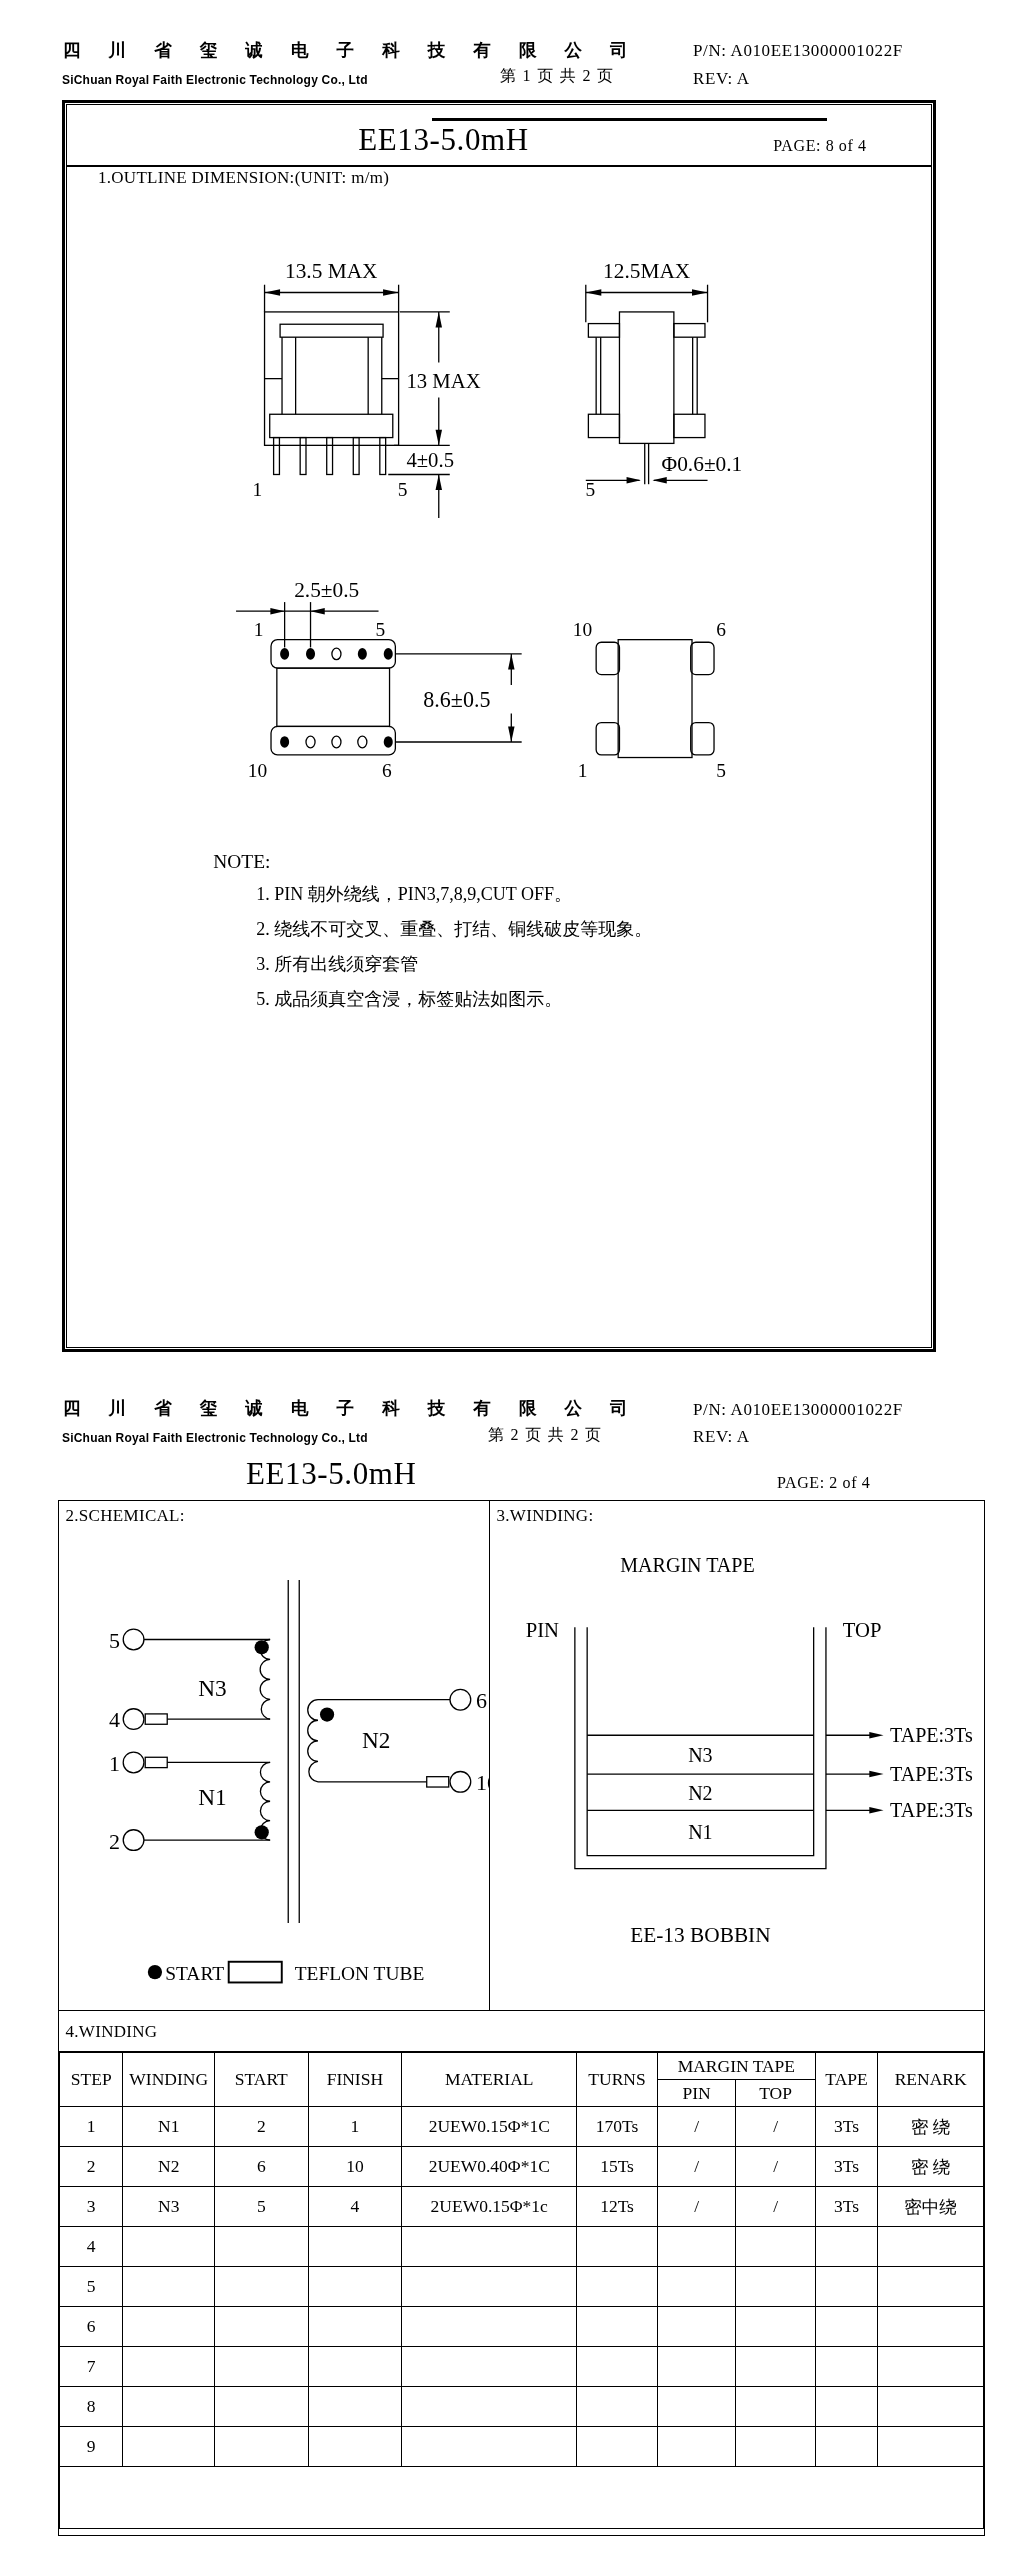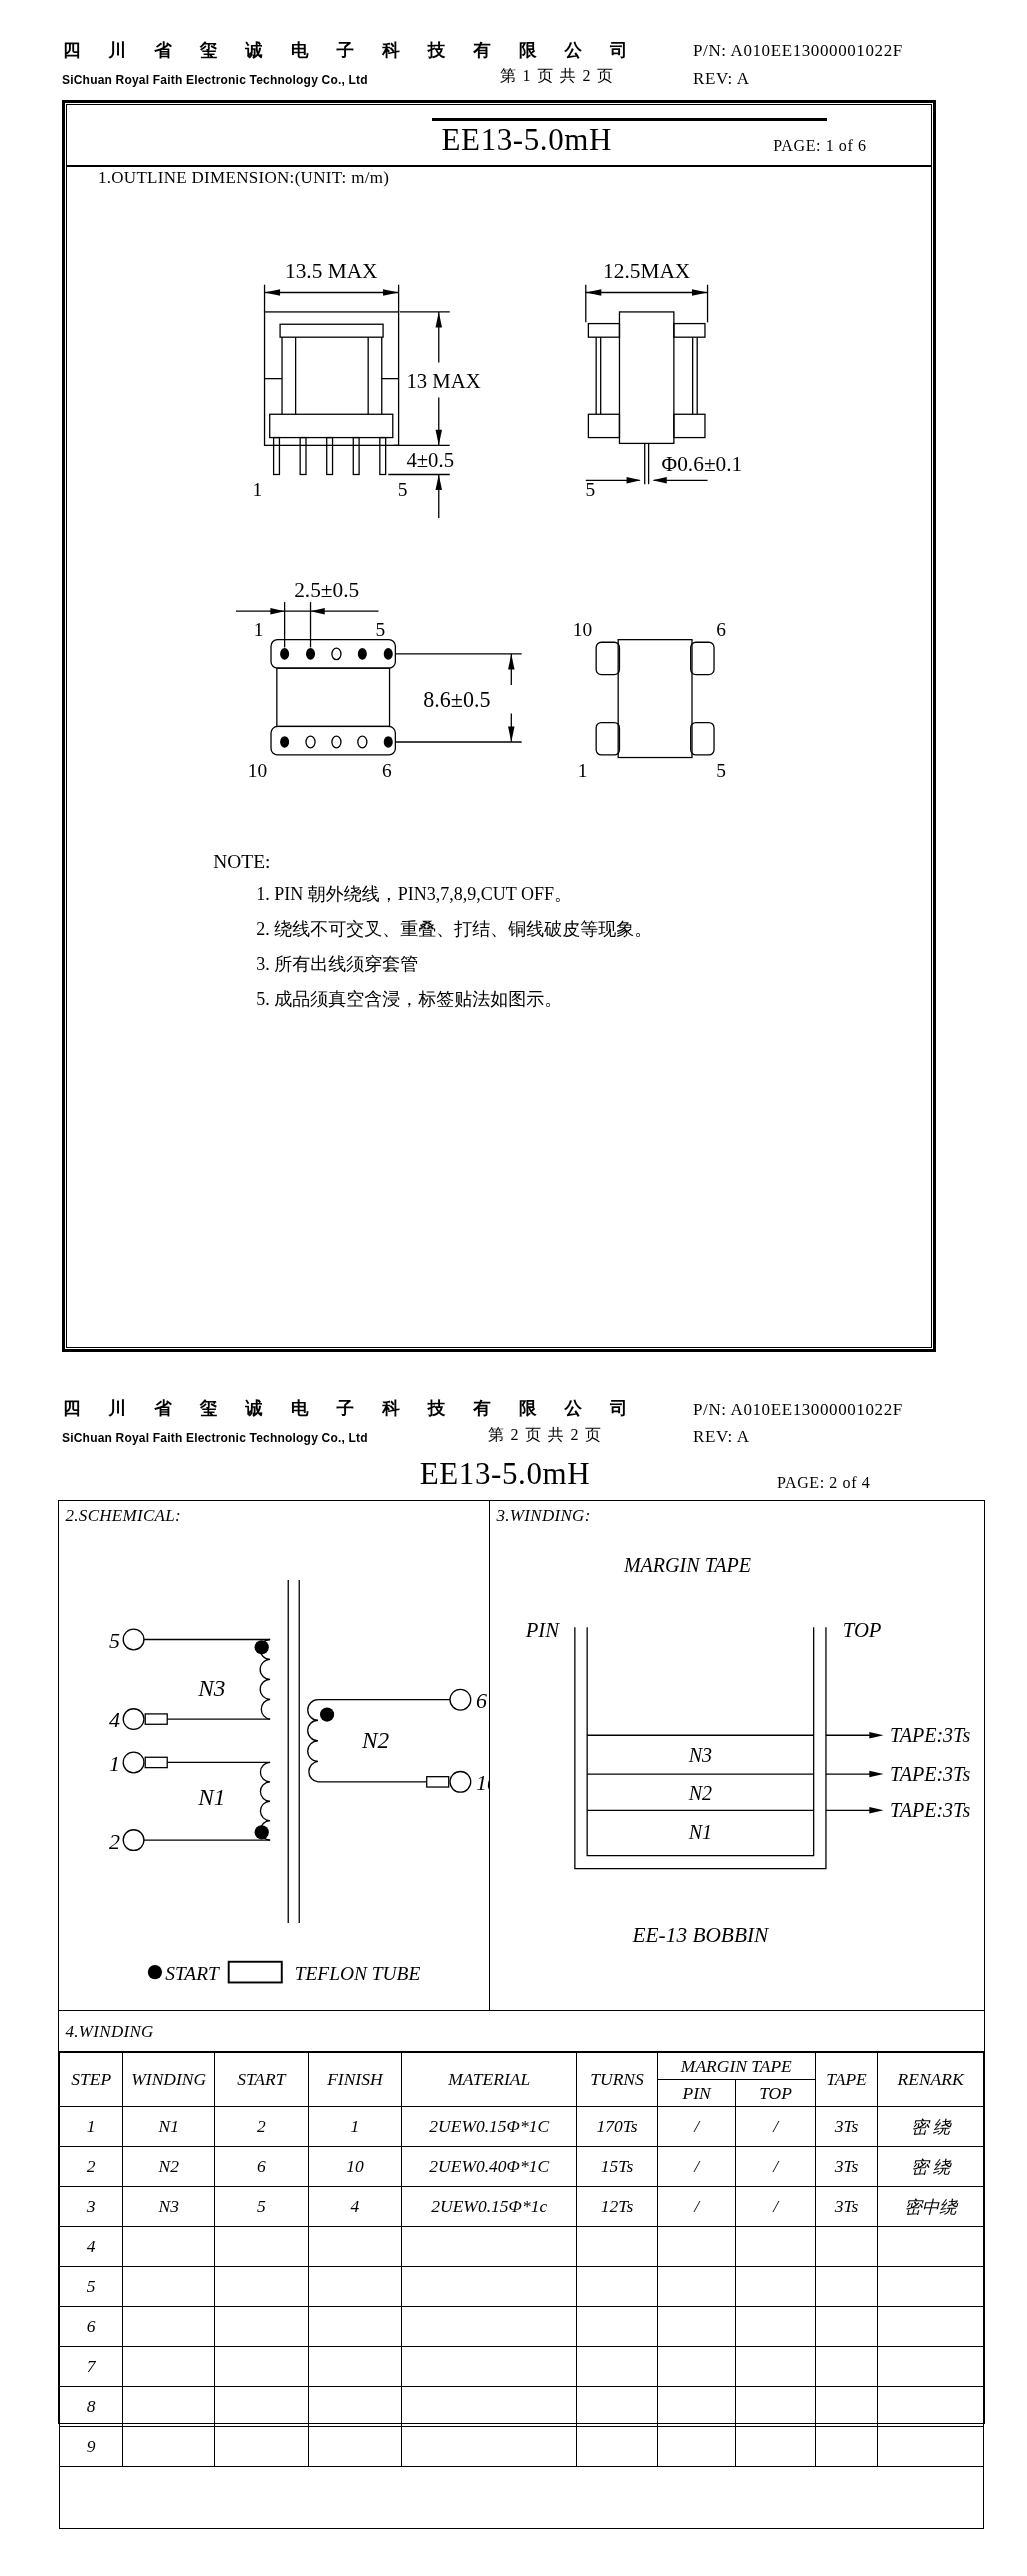--- a/index.html
+++ b/index.html
@@ -8,26 +8,26 @@
     font-family:"Liberation Serif","DejaVu Serif",serif;
   }
   .abs{position:absolute;}
   .cn-co{font-family:"DejaVu Sans","Liberation Sans",sans-serif;font-weight:bold;font-size:17.5px;letter-spacing:11px;white-space:nowrap;}
   .en-co{font-family:"Liberation Sans","DejaVu Sans",sans-serif;font-weight:bold;font-size:12px;letter-spacing:0.2px;white-space:nowrap;}
   .cadtxt{font-family:"Liberation Serif","DejaVu Serif",serif;white-space:nowrap;}
   .pg-cn{font-size:16px;letter-spacing:1.3px;}
   .pn-line{font-size:17px;letter-spacing:0.6px;}
   .box1{left:62px;top:100px;width:874px;height:1252px;border:3.2px solid #000;box-sizing:border-box;}
   .box1-inner{position:absolute;inset:1.3px;border:0.6px solid #000;}
-  .title-big{font-size:31px;letter-spacing:0.6px;text-align:center;}
+  .title-big{font-size:31px;letter-spacing:0.6px;text-align:left;}
   .page-info{font-size:16px;letter-spacing:0.6px;}
   .sec-label{font-size:17px;letter-spacing:0.3px;white-space:nowrap;}
   .note-label{font-size:19.4px;}
   .note-item{font-size:18px;line-height:35px;white-space:nowrap;}
-  .box2{left:58px;top:1500px;width:927px;height:924px;border:1.3px solid #000;box-sizing:border-box;font-style:italic;}
+  .box2{left:58px;top:1500px;width:927px;height:1036px;border:1.3px solid #000;box-sizing:border-box;}
   .p2row1{display:flex;height:510px;border-bottom:1.3px solid #000;box-sizing:border-box;}
   .cell-schem{width:431px;border-right:1.3px solid #000;box-sizing:border-box;position:relative;}
   .cell-wind{flex:1;position:relative;}
   .cell-label{position:absolute;left:6.5px;top:5.2px;}
   .p2row2{height:41px;line-height:41px;padding-left:6.5px;border-bottom:1.3px solid #000;box-sizing:border-box;}
   table.wt{width:925px;border-collapse:collapse;table-layout:fixed;}
   table.wt th,table.wt td{border:1.3px solid #000;text-align:center;vertical-align:middle;
     font-weight:normal;font-size:17.5px;padding:0;font-family:"Liberation Serif","DejaVu Serif",serif;white-space:nowrap;}
   table.wt thead tr{height:27px;}
   table.wt tbody tr{height:40px;}
@@ -51,21 +51,21 @@
 <div class="abs cadtxt pn-line" style="left:693px;top:69px;">
   <span>REV:</span>
   <span>A</span>
 </div>
 
 <div class="abs box1">
   <div class="box1-inner">
 
     <div class="abs" style="left:365px;top:13px;width:395px;height:3.2px;background:#000;"></div>
     <div class="abs cadtxt title-big" style="left:291px;top:17px;width:337px;">EE13-5.0mH</div>
-    <div class="abs cadtxt page-info" style="left:706px;top:32px;">PAGE: 1 of 6</div>
+    <div class="abs cadtxt page-info" style="left:706px;top:32px;">PAGE: 8 of 4</div>
     <div class="abs" style="left:0;right:0;top:60px;height:1.3px;background:#000;"></div>
     <div class="abs cadtxt sec-label" style="left:2.6px;top:63px;margin-left:28px;">1.OUTLINE DIMENSION:(UNIT: m/m)</div>
 
     <svg class="abs" style="left:0;top:85px;" width="864" height="648" viewBox="104 294 1334 1000">
 
       <g>
         <text class="cadtxt" x="512" y="430" font-size="33" text-anchor="middle">13.5 MAX</text>
         <line class="ln" x1="409" y1="440" x2="409" y2="482"></line>
           <line class="ln" x1="616" y1="440" x2="616" y2="482"></line>
         <line class="ln" x1="409" y1="452" x2="616" y2="452"></line>

